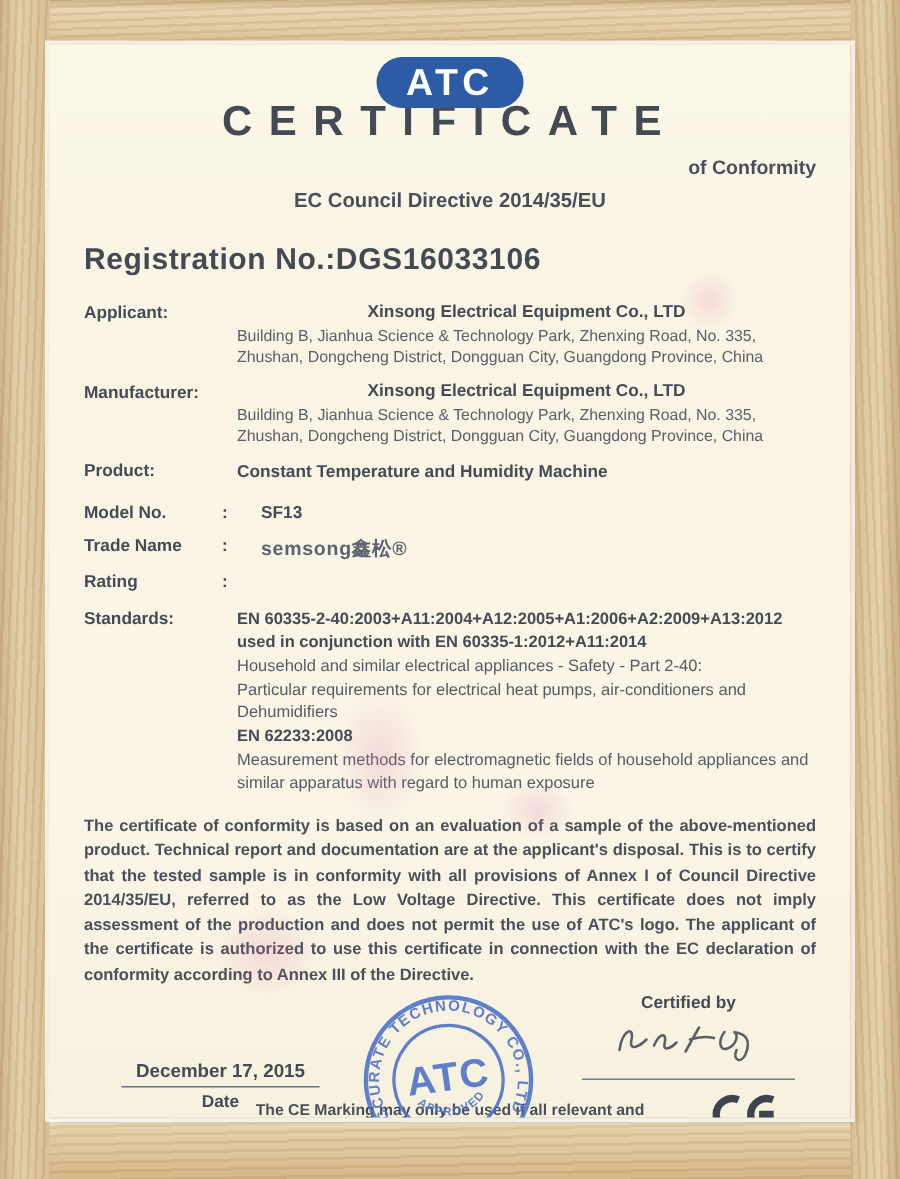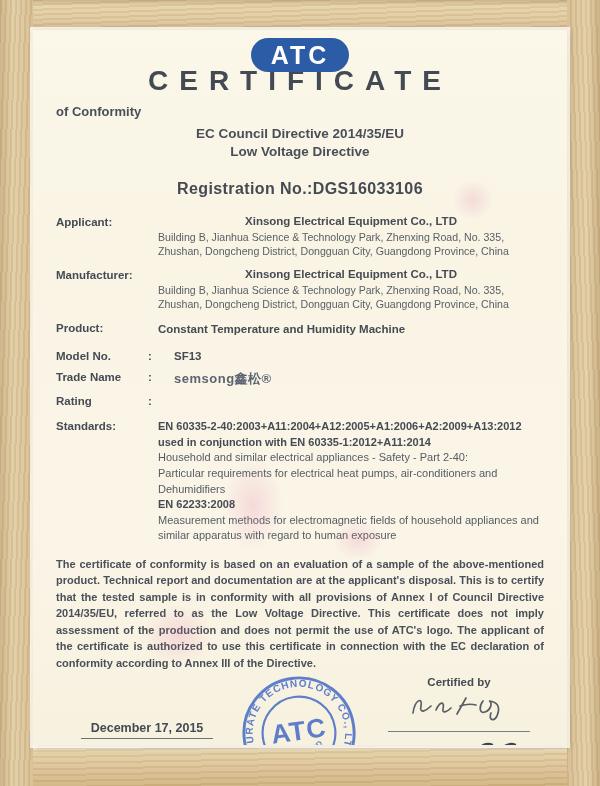--- a/index.html
+++ b/index.html
@@ -33,24 +33,24 @@
     padding:8px 23px 0; overflow:hidden; }
   .smudge { position:absolute; border-radius:50%; pointer-events:none;
     background:radial-gradient(closest-side, rgba(225,110,165,.20), rgba(225,110,165,0)); }
 
   
   .logo-pill { width:98px; height:34px; margin:0 auto; background:#2d5ca6; border-radius:17px;
     display:flex; align-items:center; justify-content:center; position:relative; z-index:2; }
   .logo-pill span { color:#fff; font-weight:700; font-size:25px; letter-spacing:3px; }
   .title { text-align:center; font-size:28px; font-weight:700; letter-spacing:11px;
     color:#434a53; margin-top:-7px; position:relative; z-index:1; }
-  .subtitle { text-align:left; font-size:13px; font-weight:700; color:#494f59; margin-top:7px; }
+  .subtitle { text-align:right; font-size:13px; font-weight:700; color:#494f59; margin-top:7px; }
   .directives { text-align:center; font-size:13.5px; font-weight:700; color:#494f59;
     margin-top:6px; line-height:1.35; }
-  .registration { text-align:center; font-size:16px; font-weight:700; color:#444a53;
+  .registration { font-size:20px; font-weight:700; color:#444a53;
     margin-top:19px; letter-spacing:.4px; }
 
   
   .info { margin-top:17px; }
   .row { display:flex; margin-bottom:9px; }
   .row .lab { width:102px; flex-shrink:0; font-size:11.5px; font-weight:700; color:#454b54; padding-top:1px; }
   .row .val { flex:1; }
   .company { font-size:11.5px; font-weight:700; color:#454b54;text-align:center; }
   .addr { font-size:10.6px; color:#5a6067; line-height:1.3; margin-top:4px; }
   .product-val { font-size:11.5px; font-weight:700; color:#454b54; padding-top:2px; }
@@ -96,21 +96,20 @@
     <div class="smudge" style="left:300px;top:490px;width:50px;height:40px;"></div>
     <div class="smudge" style="left:420px;top:150px;width:40px;height:40px;"></div>
 
     <div class="logo-pill">
       <span>ATC</span>
     </div>
     <div class="title">CERTIFICATE</div>
     <div class="subtitle">of Conformity</div>
     <div class="directives">
       <div>EC Council Directive 2014/35/EU</div>
-      <div>Low Voltage Directive</div>
     </div>
     <div class="registration">Registration No.:DGS16033106</div>
 
     <div class="info">
 
       <div class="row">
         <div class="lab">Applicant:</div>
         <div class="val">
           <div class="company">Xinsong Electrical Equipment Co., LTD</div>
           <div class="addr">Building B, Jianhua Science &amp; Technology Park, Zhenxing Road, No. 335, Zhushan, Dongcheng District, Dongguan City, Guangdong Province, China</div>

